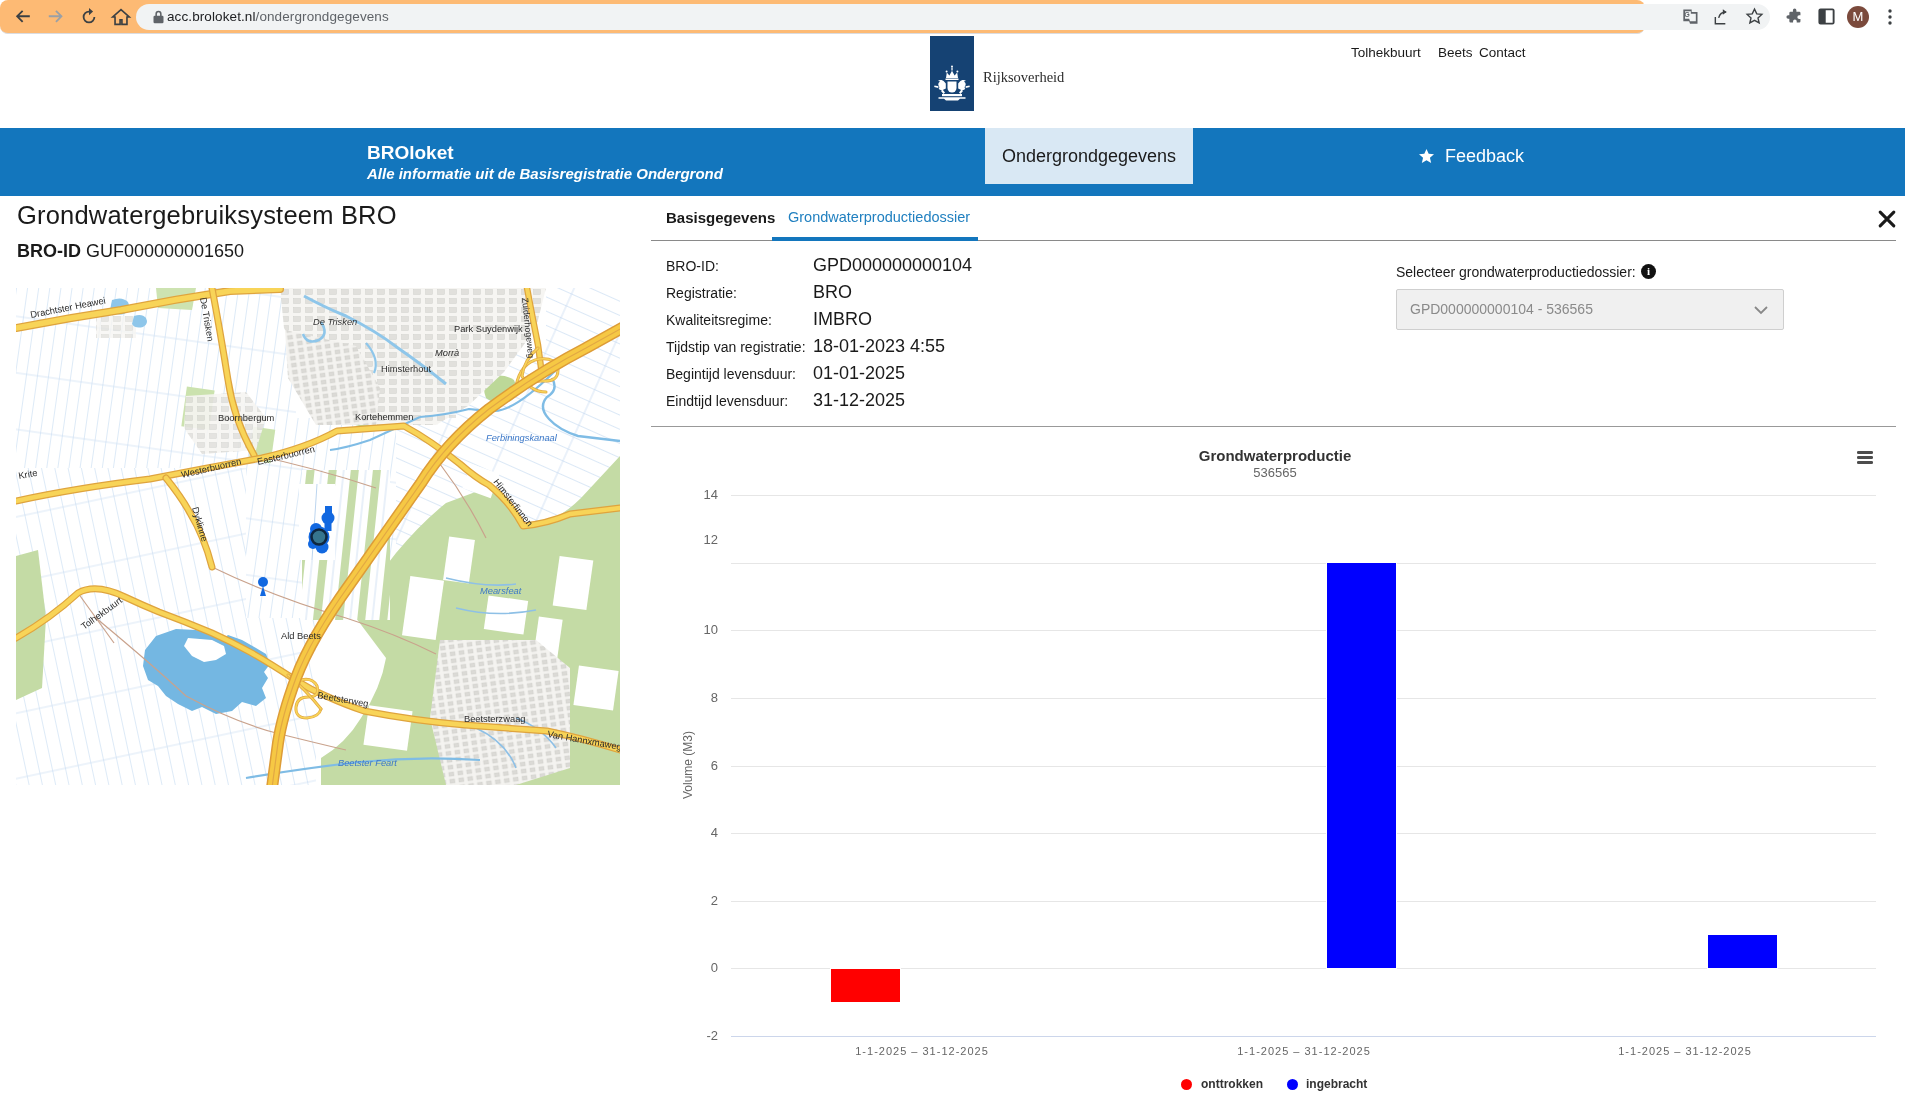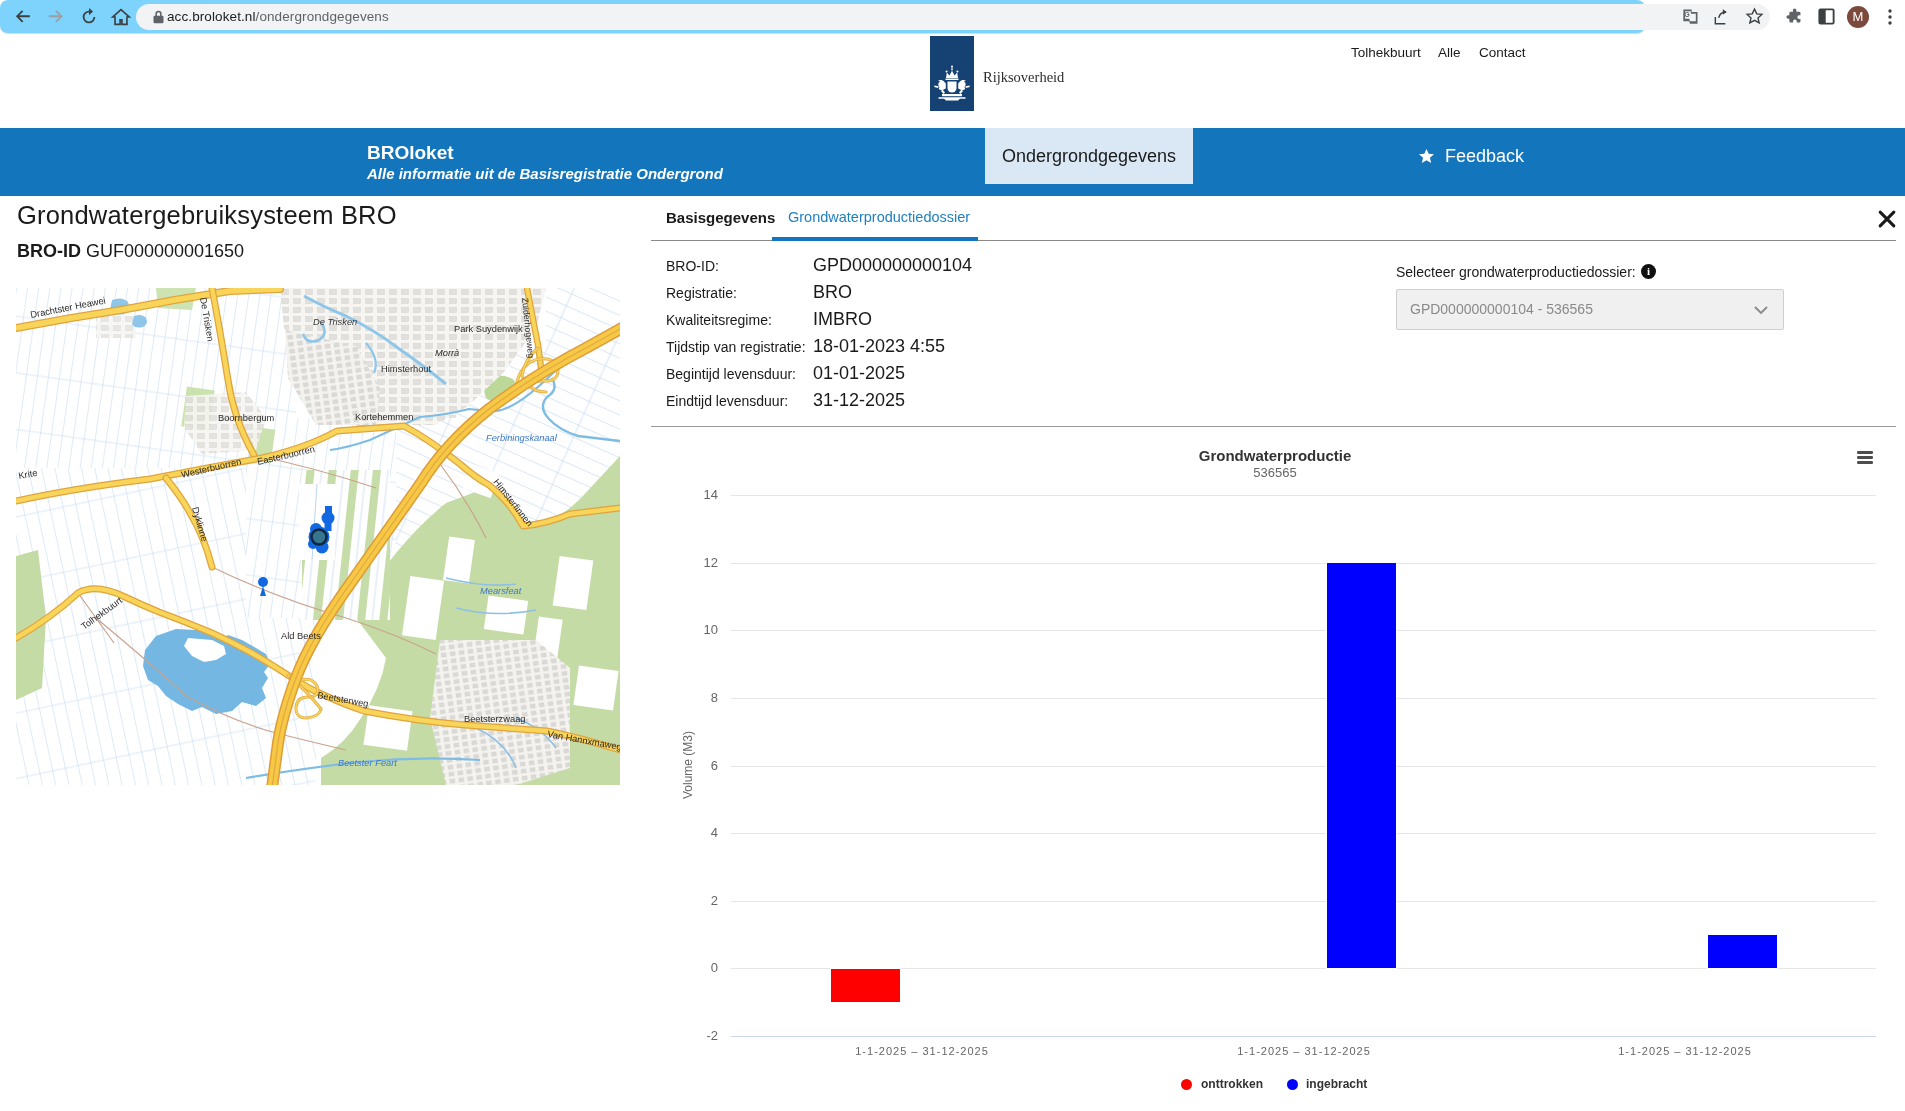--- a/index.html
+++ b/index.html
@@ -2,21 +2,21 @@
 <html><head>
 <meta charset="utf-8">
 <style>
   * { margin:0; padding:0; box-sizing:border-box; }
   html,body { width:1905px; height:1111px; overflow:hidden; background:#fff;
     font-family:"Liberation Sans", sans-serif; }
   .abs { position:absolute; }
   #page { position:relative; width:1905px; height:1111px; }
 
   
-  #chrome { position:absolute; left:0; top:0; width:1645px; height:34px; background:#7dd3fc;
+  #chrome { position:absolute; left:0; top:0; width:1645px; height:34px; background:#fdba74;
     border-bottom:1px solid #dbdce0;border-radius:8px; }
   #urlbar { position:absolute; left:136px; top:4px; width:1634px; height:26px; border-radius:13px;
     background:#f1f3f4; }
   #urltext { position:absolute; left:167px; top:9px; font-size:13.5px; color:#202124; letter-spacing:0.1px; }
   #urltext span { color:#5f6368; }
   #avatar { position:absolute; left:1847px; top:6px; width:22px; height:22px; border-radius:50%;
     background:#7b4a3c; color:#fff; font-size:13px; text-align:center; line-height:22px; }
 
   
   #siteheader { position:absolute; left:0; top:35px; width:1905px; height:93px; background:#fff; }
@@ -143,21 +143,21 @@
           <path d="M39.5 49.5 l-4 .8 .3 1.6 4-1z"></path>
           <path d="M12.5 53.5 l2.5 3 -1.5 1.5 -2.5-3z"></path>
           <path d="M31.5 53.5 l-2.5 3 1.5 1.5 2.5-3z"></path>
           <rect x="12" y="58" width="20" height="2.2"></rect>
           <path d="M8.5 61.2 h27 v1.5 h-5.5 l-2 1.7 h-12 l-2-1.7 h-5.5z"></path>
         </g>
       </svg>
     </div>
     <div id="rname">Rijksoverheid</div>
     <div class="toplink" style="left:1351px">Tolhekbuurt</div>
-    <div class="toplink" style="left:1438px">Alle</div>
+    <div class="toplink" style="left:1438px">Beets</div>
     <div class="toplink" style="left:1479px">Contact</div>
   </div>
 
   <div id="navbar">
     <div id="brotitle">BROloket</div>
     <div id="brosub">Alle informatie uit de Basisregistratie Ondergrond</div>
     <div class="navtab" id="tab1">Ondergrondgegevens</div>
     <div class="navtab" id="tab3">
       <svg width="19" height="18" viewBox="0 0 24 24" fill="#fff" style="margin-right:9px">
         <path d="M12 2.5 14.9 9l7.1.6-5.4 4.7 1.6 6.9L12 17.5 5.8 21.2l1.6-6.9L2 9.6 9.1 9z"></path>
@@ -400,21 +400,21 @@
   <div id="charttitle">Grondwaterproductie</div>
   <div id="chartsub">536565</div>
   <div id="hamb">
       <div></div>
       <div></div>
       <div></div>
     </div>
   <div id="ytitle">Volume (M3)</div>
 
   <div class="ylab" style="left:678px;top:487px">14</div>
-  <div class="ylab" style="left:678px;top:555px">12</div>
+  <div class="ylab" style="left:678px;top:532px">12</div>
   <div class="ylab" style="left:678px;top:622px">10</div>
   <div class="ylab" style="left:678px;top:690px">8</div>
   <div class="ylab" style="left:678px;top:758px">6</div>
   <div class="ylab" style="left:678px;top:825px">4</div>
   <div class="ylab" style="left:678px;top:893px">2</div>
   <div class="ylab" style="left:678px;top:960px">0</div>
   <div class="ylab" style="left:678px;top:1028px">-2</div>
 
   <div class="grid" style="top:495px"></div>
   <div class="grid" style="top:563px"></div>

